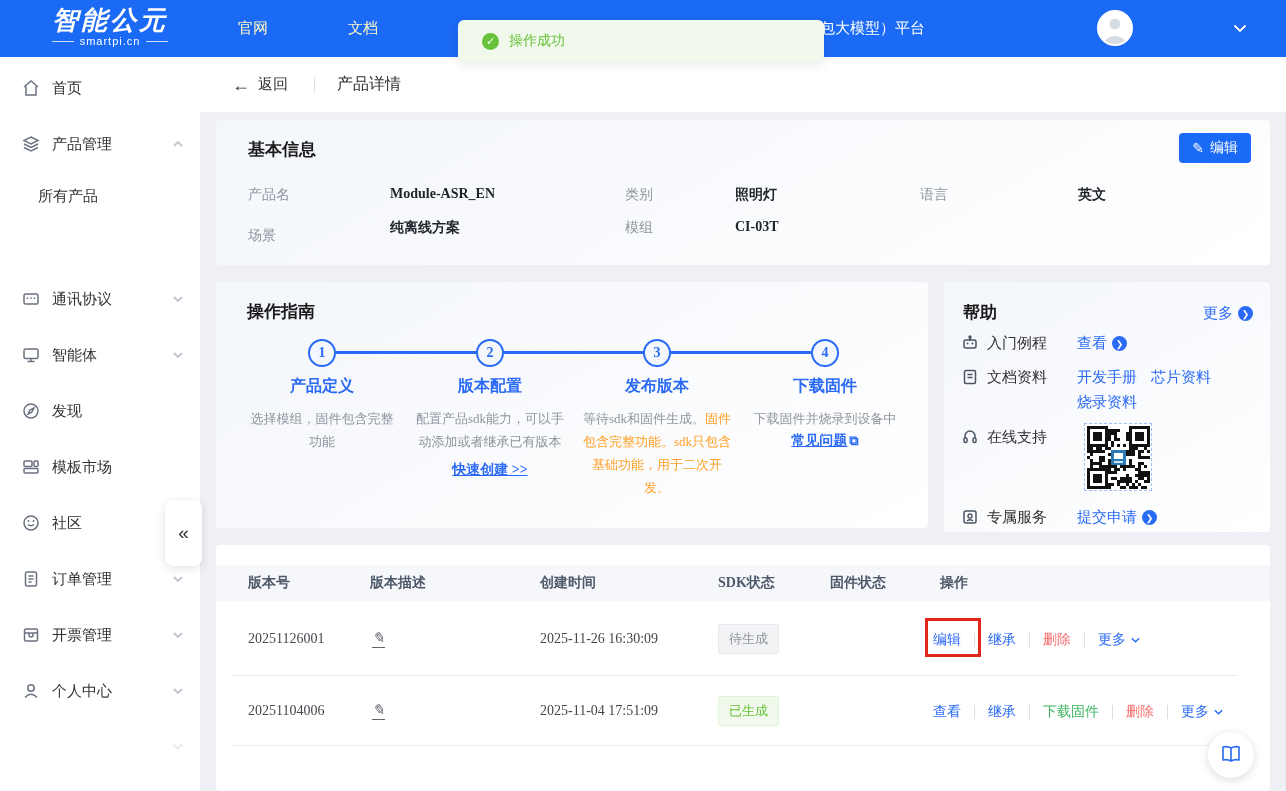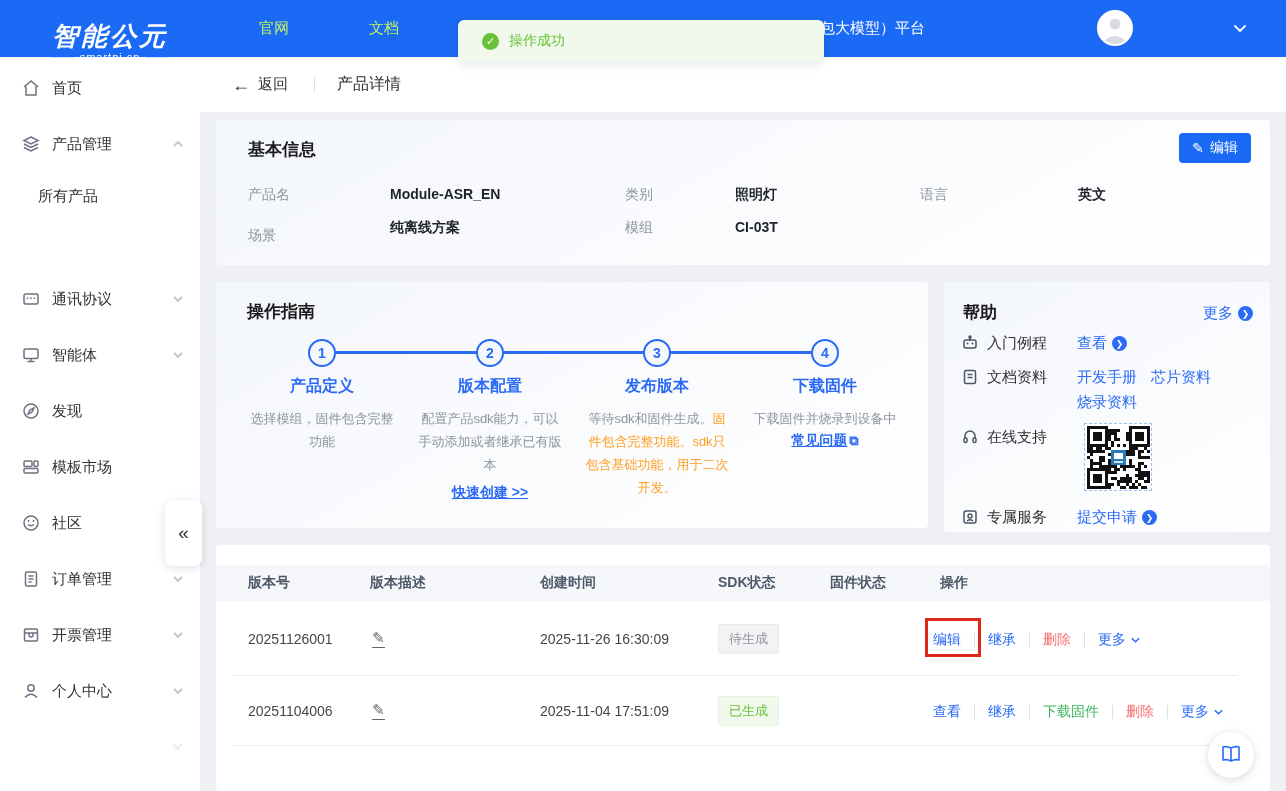--- a/index.html
+++ b/index.html
@@ -3,25 +3,25 @@
 <meta charset="utf-8">
 <style>
   * { margin:0; padding:0; box-sizing:border-box; }
   html,body { width:1286px; height:791px; }
   body { font-family:"Liberation Sans","DejaVu Sans",sans-serif; font-size:14px; color:#303133; }
   .screen { position:relative; width:1286px; height:791px; background:#eef0f6; overflow:hidden; }
 
   
   .header { position:absolute; left:0; top:0; width:1286px; height:57px; background:#1b6af5; z-index:10; }
   .logo { position:absolute; left:40px; top:6px; width:140px; text-align:center; color:#fff; cursor:pointer; }
-  .logo-title { font-size:26px; font-weight:bold; letter-spacing:3px; line-height:28px; font-style:italic;margin-top:16px; }
+  .logo-title { font-size:26px; font-weight:bold; letter-spacing:3px; line-height:28px; font-style:italic; }
   .logo-sub { font-size:11px; letter-spacing:1px; display:flex; align-items:center; gap:6px; justify-content:center; margin-top:1px; }
   .logo-sub::before,.logo-sub::after { content:""; display:block; width:22px; height:1px; background:#cfe0ff; }
   .top-nav { position:absolute; left:238px; top:0; height:57px; display:flex; align-items:center; gap:38px; }
-  .top-nav-item { color:#bef264; font-size:15px; width:72px; text-align:center; cursor:pointer; }
+  .top-nav-item { color:#fef9c3; font-size:15px; width:72px; text-align:left; cursor:pointer; }
   .platform-title { position:absolute; left:820px; top:0; height:57px; display:flex; align-items:center; color:#fff; font-size:15px; z-index:5; }
   .avatar-wrap { position:absolute; left:1097px; top:10px; width:36px; height:36px; border-radius:50%; border:2px solid #fff; background:#fff; overflow:hidden; cursor:pointer; }
   .header-caret { position:absolute; left:1232px; top:22px; cursor:pointer; }
 
   
   .toast { position:absolute; left:458px; top:20px; width:366px; height:42px; background:#f0f9eb; border-radius:6px; box-shadow:0 2px 12px rgba(0,0,0,.10); display:flex; align-items:center; padding-left:24px; gap:10px; z-index:60; }
   .toast-check { width:17px; height:17px; border-radius:50%; background:#67c23a; color:#fff; font-size:11px; display:flex; align-items:center; justify-content:center; font-weight:bold; }
   .toast-msg { color:#67c23a; font-size:14px; }
 
   
@@ -37,21 +37,21 @@
   .collapse-btn { position:absolute; left:165px; top:500px; width:37px; height:66px; background:#fff; border-radius:8px; box-shadow:0 2px 10px rgba(0,0,0,.12); display:flex; align-items:center; justify-content:center; font-size:19px; color:#303133; z-index:6; cursor:pointer; }
 
   
   .crumb-bar { position:absolute; left:200px; top:57px; width:1086px; height:55px; background:#fff; display:flex; align-items:center; }
   .back-link { display:flex; align-items:center; gap:8px; margin-left:32px; font-size:15px; color:#303133; cursor:pointer; }
   .back-arrow { font-size:18px; line-height:1; }
   .crumb-div { width:1px; height:16px; background:#dcdfe6; margin:0 22px 0 26px; }
   .crumb-title { font-size:16px; color:#303133; font-weight:500; }
 
   
-  .card { position:absolute; border-radius:4px; background:linear-gradient(150deg,#f3f6fb 0%,#fafbfd 55%,#ffffff 100%); }
+  .card { position:absolute; border-radius:4px; background:linear-gradient(150deg,#f3f6fb 0%,#fafbfd 55%,#ffffff 100%);font-family:Liberation Serif, serif; }
   .card-title { font-size:17px; font-weight:bold; color:#1a1a1a; }
 
   
   .card-basic { left:216px; top:120px; width:1054px; height:145px; }
   .card-basic .card-title { position:absolute; left:32px; top:18px; }
   .edit-btn { position:absolute; right:19px; top:13px; height:30px; padding:0 13px; background:#1b6af5; color:#fff; border:none; border-radius:4px; font-size:14px; display:flex; align-items:center; gap:6px; cursor:pointer; font-family:inherit; }
   .f-label { position:absolute; color:#8f959e; font-size:14px; }
   .f-value { position:absolute; color:#1f2329; font-size:14px; font-weight:bold; }
 
   

